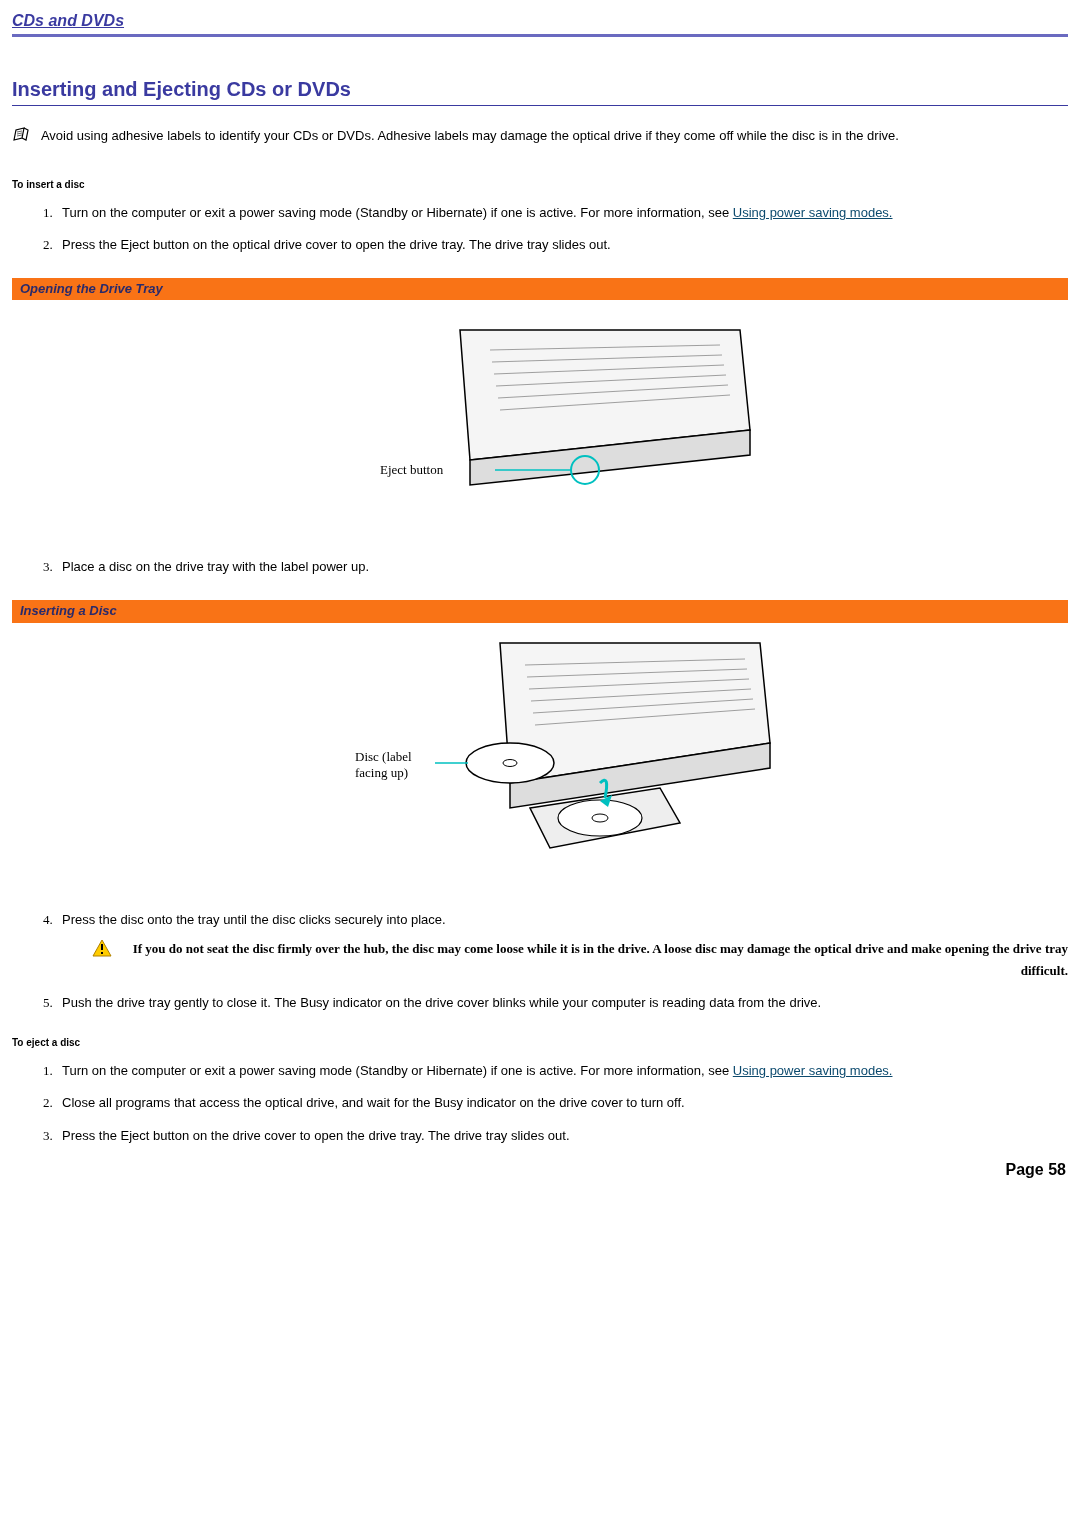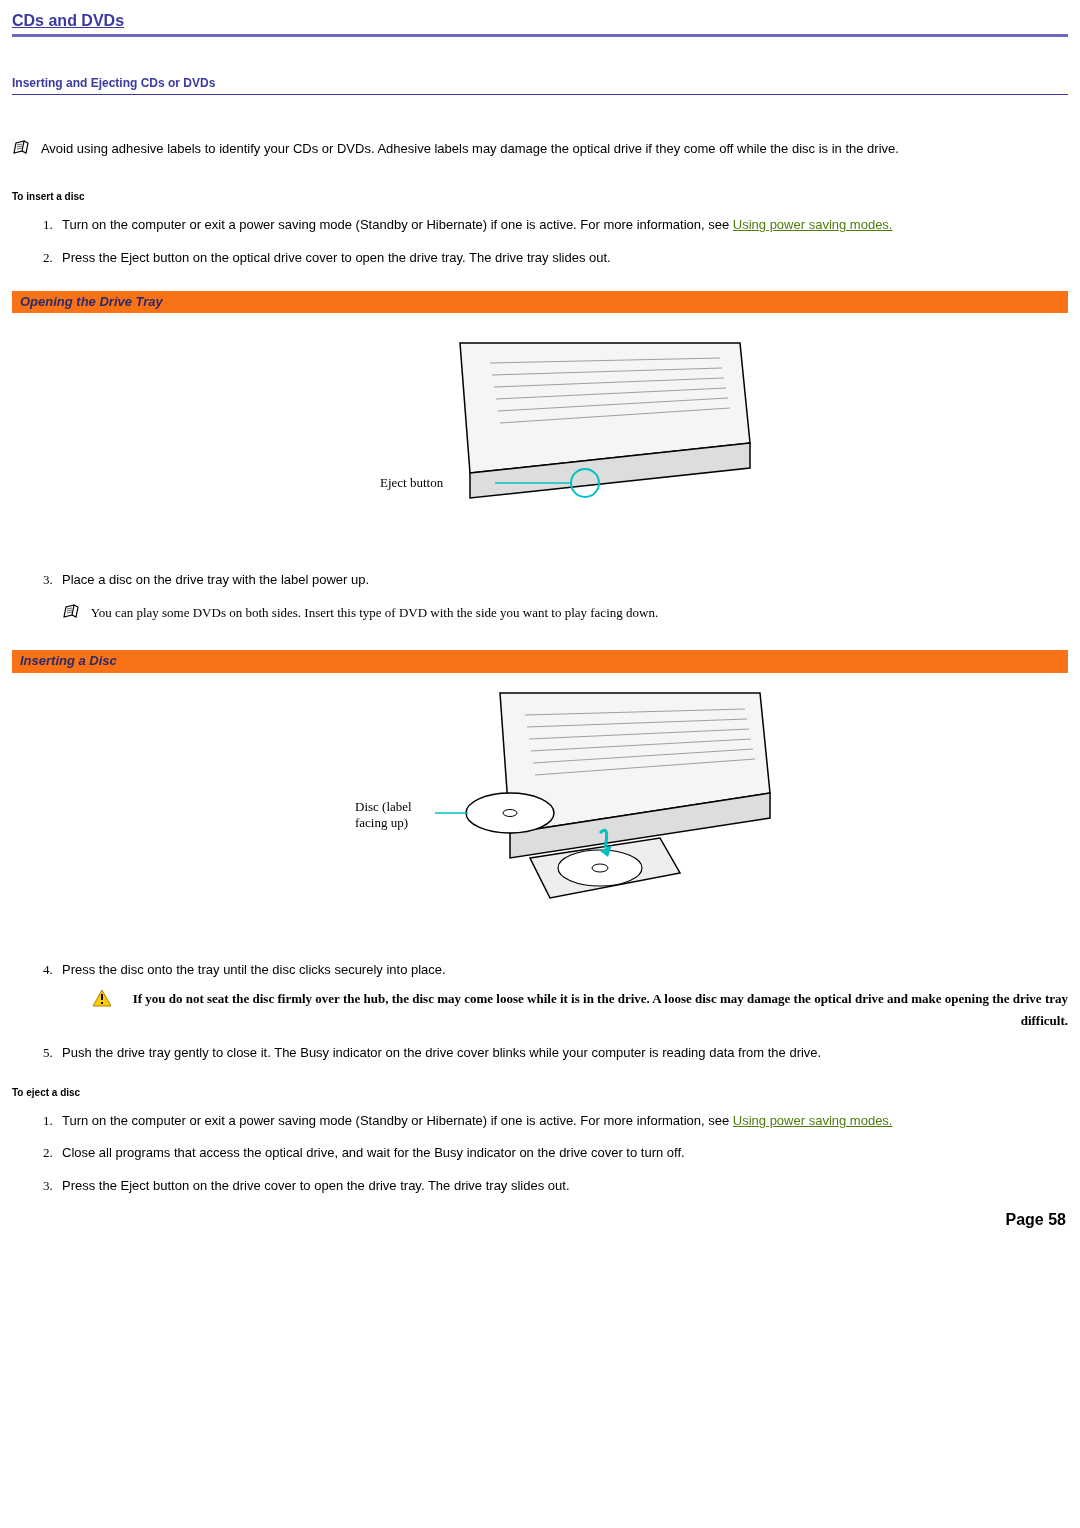--- a/index.html
+++ b/index.html
@@ -11,28 +11,29 @@
     line-height: 1.4;
   }
   .chapter-title {
     font-size: 16px;
     font-weight: bold;
     text-decoration: underline;
     color: #3a3aa0;
     padding-bottom: 2px;
     border-bottom: 3px solid #6a6ac0;
     margin-bottom: 38px;
+    font-style: italic;
   }
   .section-title {
-    font-size: 12px;
+    font-size: 20px;
     font-weight: bold;
     color: #3a3aa0;
     border-bottom: 1px solid #3a3aa0;
     padding-bottom: 2px;
-    margin-bottom: 44px;
+    margin-bottom: 20px;
   }
   .note-row {
     margin-bottom: 28px;
   }
   .note-icon, .caution-icon {
     display: inline-block;
     vertical-align: -4px;
     margin-right: 4px;
   }
   .sub-heading {
@@ -47,21 +48,21 @@
   ol.steps > li {
     font-family: Georgia, 'Times New Roman', serif;
     font-size: 13px;
     padding-left: 6px;
     margin-bottom: 14px;
   }
   ol.steps > li > .step-body {
     font-family: Verdana, Geneva, sans-serif;
   }
   a.inline-link {
-    color: #4d7c0f;
+    color: #0c4a6e;
   }
   .figure-caption {
     background: #f97316;
     font-style: italic;
     font-weight: bold;
     color: #2a2a6a;
     font-size: 13px;
     padding: 2px 8px;
     margin: 4px 0 0 0;
   }
@@ -141,30 +142,20 @@
     <circle cx="265" cy="170" r="14" fill="none" stroke="#00c0c0" stroke-width="2"></circle>
 
     <line x1="175" y1="170" x2="252" y2="170" stroke="#00c0c0" stroke-width="1.5"></line>
     <text x="60" y="174" font-family="Verdana" font-size="13" fill="#000">Eject button</text>
   </svg>
 </div>
 
 <ol class="steps" start="3">
   <li>
     <span class="step-body">Place a disc on the drive tray with the label power up.</span>
-    <div class="nested-note">
-      <span class="note-icon">
-        <svg width="22" height="18" viewBox="0 0 22 18">
-          <path d="M2 14 L4 4 L12 2 L10 12 Z" fill="none" stroke="#000" stroke-width="1.2"></path>
-          <path d="M12 2 L16 4 L14 14 L10 12" fill="none" stroke="#000" stroke-width="1.2"></path>
-          <path d="M5 6 L10 5 M5 8 L10 7 M5 10 L10 9" stroke="#000" stroke-width="0.6"></path>
-        </svg>
-      </span>
-      <span>You can play some DVDs on both sides. Insert this type of DVD with the side you want to play facing down.</span>
-    </div>
   </li>
 </ol>
 
 <div class="figure-caption">Inserting a Disc</div>
 <div class="figure-wrap">
   <svg class="figure-svg" width="480" height="260" viewBox="0 0 480 260">
 
     <polygon points="200,20 460,20 470,120 210,160" fill="#f5f5f5" stroke="#000" stroke-width="1.5"></polygon>
     <polygon points="210,160 470,120 470,145 210,185" fill="#ddd" stroke="#000" stroke-width="1.5"></polygon>
     <g stroke="#888" stroke-width="0.8">

